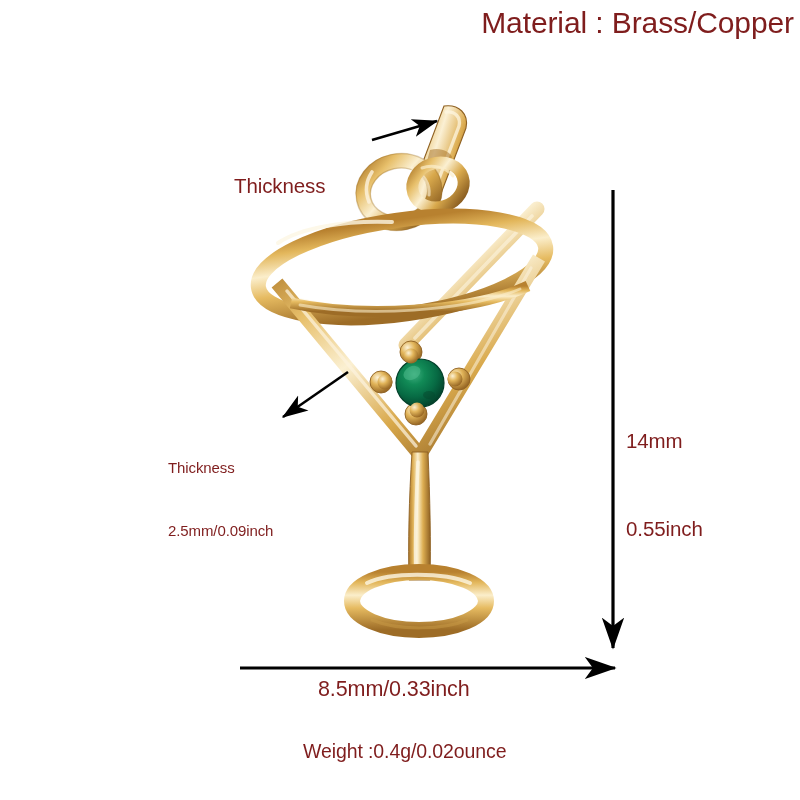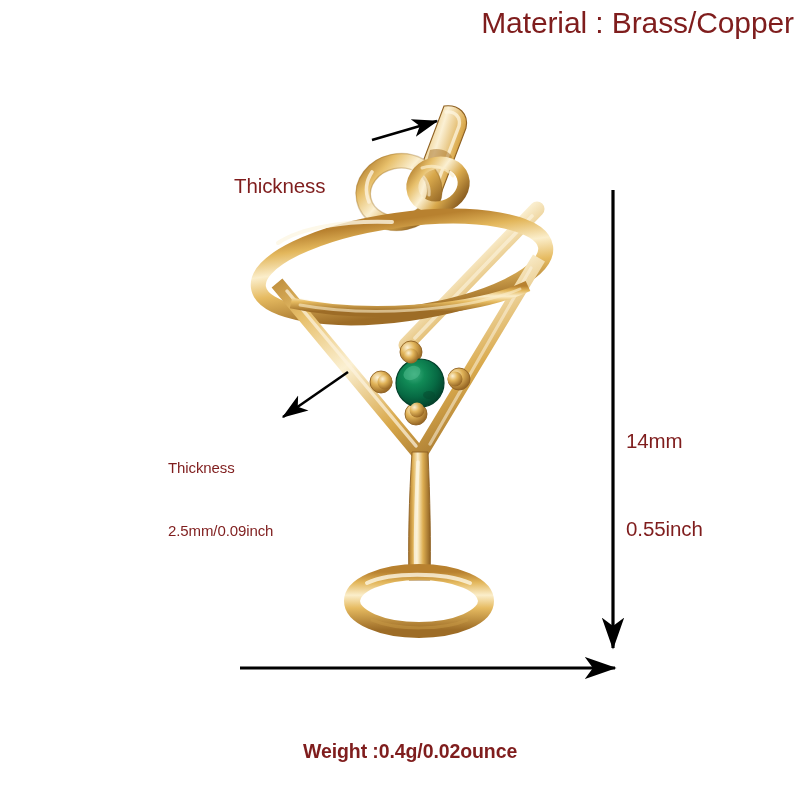--- a/index.html
+++ b/index.html
@@ -62,21 +62,20 @@
   #width-label {
     left: 318px;
     top: 676px;
     font-size: 21.5px;
   }
 
   #weight-label {
     left: 303px;
     top: 739px;
     font-size: 19.5px;
-    font-weight: bold;
   }
 
   
   #charm-svg, #annot-svg {
     position: absolute;
     left: 0;
     top: 0;
     width: 800px;
     height: 800px;
     overflow: visible;
@@ -235,16 +234,17 @@
   <div class="txt" id="thickness-label">
     <div>Thickness</div>
     <div>2.5mm/0.09inch</div>
   </div>
 
   <div class="txt" id="height-label">
     <div>14mm</div>
     <div>0.55inch</div>
   </div>
 
+  <div class="txt" id="width-label">8.5mm/0.33inch</div>
 
   <div class="txt" id="weight-label">Weight :0.4g/0.02ounce</div>
 
 </div>
 
 </body></html>

